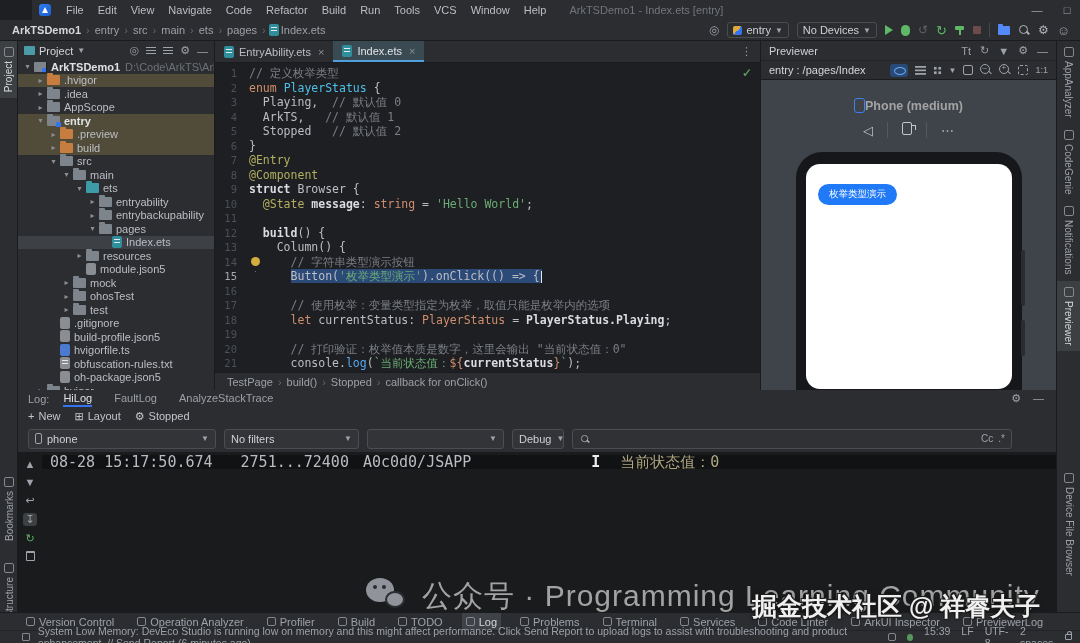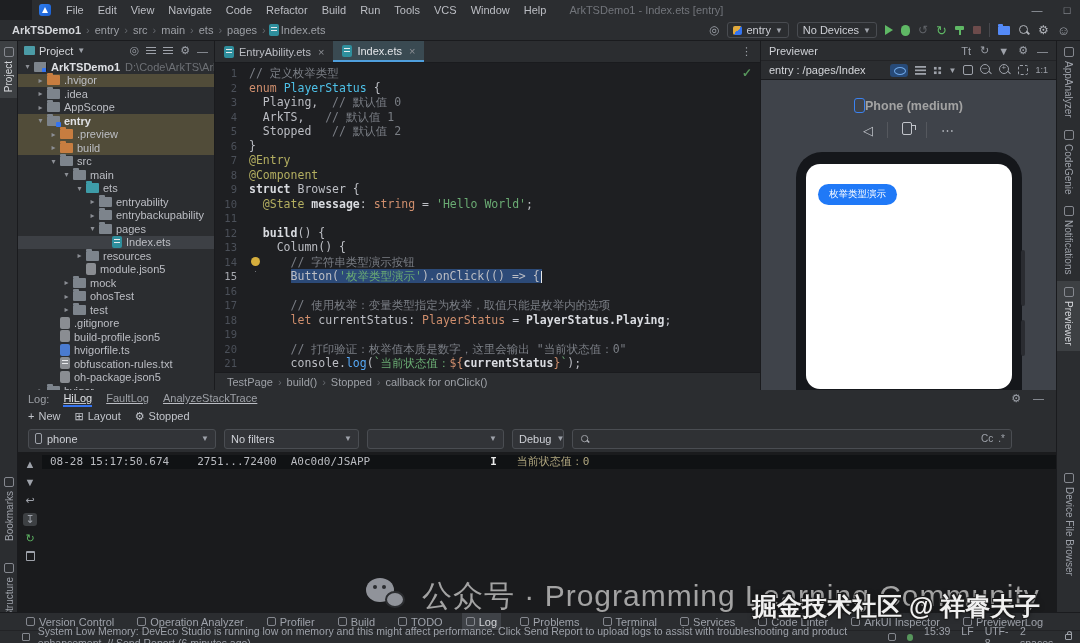--- a/index.html
+++ b/index.html
@@ -207,21 +207,21 @@
   .searchbox input { background:transparent; border:none; outline:none; color:#ced0d6; flex:1;
                      font-family:"Liberation Sans",sans-serif; font-size:11px; }
   .sb-opt { color:#9ea2aa; font-size:10px; }
   .log-content { flex:1; background:#1a1b1d; display:flex; overflow:hidden; }
   .log-gutter { width:24px; flex:none; display:flex; flex-direction:column; align-items:center;
                 gap:6px; padding-top:6px; color:#9ea2aa; font-size:11px; }
   .lg-active { background:#3d4043; border-radius:3px; padding:0 2px; }
   .lg-green { color:#5fb865; }
   .icon-trash { width:9px; height:10px; border:1px solid #9ea2aa; border-top:2.5px solid #9ea2aa;
                 border-radius:1px; }
-  .log-lines { flex:1; font-family:"DejaVu Sans Mono", monospace; font-size:11px; padding-top:3px; }
+  .log-lines { flex:1; font-family:"DejaVu Sans Mono", monospace; font-size:15px; padding-top:3px; }
   .log-row { height:14px; line-height:14px; background:#101214; display:flex; white-space:pre;
              color:#b9bbc0; }
   .log-time { margin-left:8px; } .log-pid { margin-left:28px; } .log-tag { margin-left:14px; }
   .log-level { margin-left:120px; color:#ececec; font-weight:bold; }
   .log-msg { margin-left:20px; color:#b0a67f; }
 
   
   .bottombar { position:absolute; left:0; top:612px; width:1080px; height:18px; background:#2b2d30;
                border-top:1px solid #1a1b1e; display:flex; align-items:center; padding-left:22px;
                gap:15px; }
@@ -611,21 +611,21 @@
             <span class="screen-btn">枚举类型演示</span>
           </div>
         </div>
       </div>
     </div>
   </div>
 
   <div class="logpanel">
     <div class="log-tabs">
       <span class="log-label">Log:</span>
-      <span id="logtabs" style="display:flex;gap:14px;text-decoration:underline;">
+      <span id="logtabs" style="display:flex;gap:22px;">
           <span class="log-tab active">HiLog</span>
           <span class="log-tab">FaultLog</span>
           <span class="log-tab">AnalyzeStackTrace</span>
         </span>
       <span class="log-tabs-right">
         <span>⚙</span>
         <span>—</span>
       </span>
     </div>
     <div class="log-actions" id="logactions">

